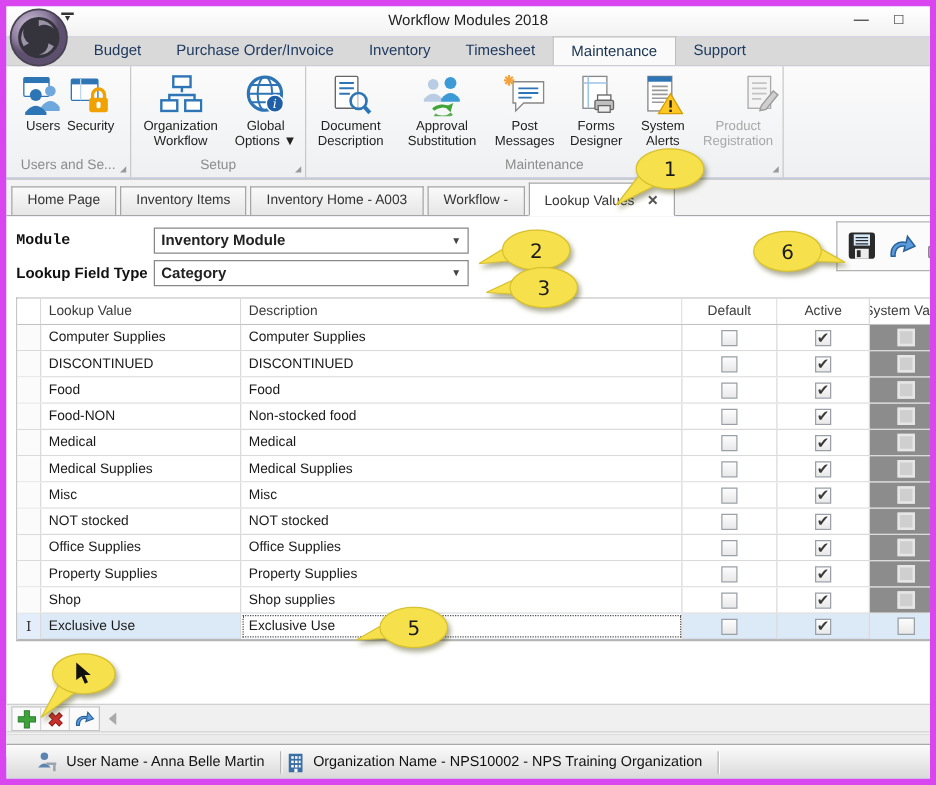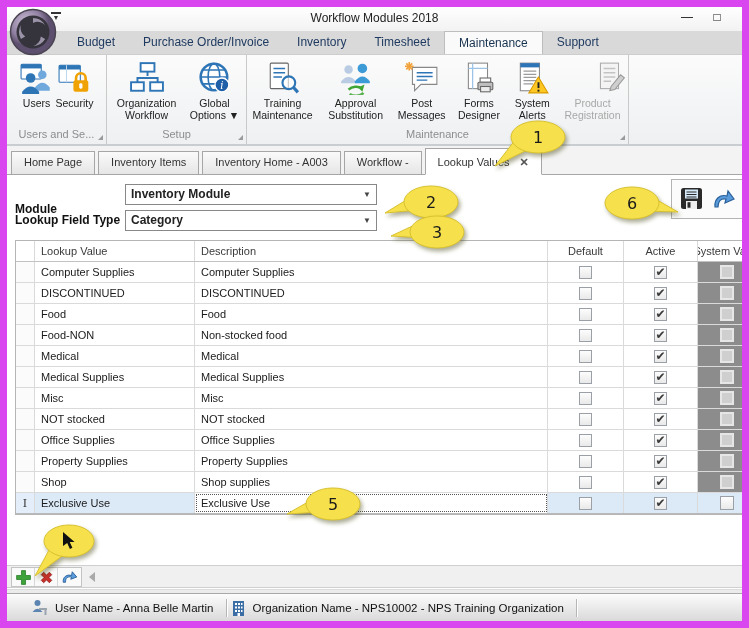--- a/index.html
+++ b/index.html
@@ -1,17 +1,17 @@
 <!DOCTYPE html>
 <html><head>
 <meta charset="utf-8">
 <style>
   html,body{margin:0;padding:0;background:#cfcfcf;}
   .app{position:relative;width:749px;height:628px;background:#c4b5fd;overflow:hidden;
-       font-family:"Liberation Sans",sans-serif;color:#1a1a1a;border:7px solid #d946ef;box-sizing:border-box;}
+       font-family:"Liberation Sans",sans-serif;color:#1a1a1a;border:5px solid #d946ef;box-sizing:border-box;}
   *,*:before,*:after{box-sizing:border-box;}
 
   
   .titlebar{position:absolute;top:0;left:0;right:0;height:24px;background:linear-gradient(#ffffff,#f2f2f2);}
   .title-text{position:absolute;top:4px;left:0;width:100%;text-align:center;font-size:12px;color:#222;}
   .qat-arrow{position:absolute;left:44px;top:5px;width:10px;font-size:7px;color:#333;border-top:2px solid #333;text-align:center;line-height:8px;}
   .win-btn{position:absolute;top:1px;width:26px;height:18px;text-align:center;font-size:12px;color:#111;line-height:18px;}
   .win-min{right:42px;} .win-max{right:12px;}
 
   .logo{position:absolute;left:2px;top:1px;width:48px;height:48px;z-index:60;}
@@ -38,21 +38,21 @@
   .doctabs{position:absolute;top:139px;left:0;right:0;height:29px;background:#f3f3f3;border-bottom:1px solid #a6a6a6;display:flex;align-items:flex-end;padding-left:4px;}
   .dtab{height:23px;margin-right:3px;padding:4px 12px 0 12px;font-size:11px;color:#333;background:linear-gradient(#fafafa,#e6e6e6);
         border:1px solid #a6a6a6;border-bottom:none;white-space:nowrap;cursor:default;}
   .dtab.active{height:27px;padding-top:7px;background:#ffffff;position:relative;z-index:2;margin-bottom:-1px;border-bottom:1px solid #fff;}
   .dtab .close{margin-left:10px;color:#555;font-weight:bold;font-size:11px;}
 
   
   .content{position:absolute;top:168px;left:0;right:0;height:432px;background:#fff;}
 
   .form-label{position:absolute;left:8px;font-size:12px;font-weight:bold;color:#111;}
-  .lbl-module{top:27px;} .lbl-lft{top:38px;}
+  .lbl-module{top:12px;font-family:Liberation Mono, monospace;} .lbl-lft{top:38px;}
   .dd{position:absolute;left:118px;width:252px;height:21px;border:1px solid #888;background:#fff;font-size:12px;line-height:19px;padding:0 16px 0 5px;color:#222;font-weight:bold;}
   .dd-module{top:9px;} .dd-lft{top:35px;}
   .dd .arr{position:absolute;right:5px;top:0;font-size:8px;color:#444;line-height:20px;}
 
   .tooltools{position:absolute;top:4px;left:664px;right:0;height:40px;border:1px solid #b3b3b3;border-right:none;
              background:#fbfbfb;display:flex;align-items:center;gap:8px;padding-left:8px;overflow:hidden;}
   .tool{width:24px;height:24px;flex:0 0 auto;}
 
   
   .grid{position:absolute;left:8px;top:65px;width:741px;border:1px solid #b5b5b5;border-right:none;font-size:11px;background:#fff;}
@@ -205,21 +205,21 @@
       <div class="rgroup-buttons">
         <div class="rbtn" style="width:72px">
           <span class="icon">
             <svg viewBox="0 0 32 32">
                 <rect x="4" y="2" width="17" height="24" rx="1" fill="#fff" stroke="#666"></rect>
                 <path d="M7 7 h11 M7 11 h11 M7 15 h8" stroke="#2E75B6" stroke-width="1.5"></path>
                 <circle cx="21.5" cy="20.5" r="6" fill="#fff" fill-opacity="0.6" stroke="#2E75B6" stroke-width="2"></circle>
                 <line x1="26" y1="25" x2="30" y2="29.5" stroke="#2E75B6" stroke-width="3"></line>
               </svg>
           </span>
-          <span>Training Maintenance</span>
+          <span>Document Description</span>
         </div>
         <div class="rbtn" style="width:76px">
           <span class="icon">
             <svg viewBox="0 0 32 32">
                 <circle cx="9" cy="8" r="4" fill="#B9CCE4"></circle>
                 <path d="M2 19 q7 -8 14 0 l0 2 l-14 0 z" fill="#B9CCE4"></path>
                 <circle cx="22" cy="7" r="4.5" fill="#3C9BD6"></circle>
                 <path d="M15 19 q7 -9 14 0 l0 2 l-14 0 z" fill="#3C9BD6"></path>
                 <path d="M9 27 a9 7 0 0 1 13 -1" stroke="#3FA535" stroke-width="2.4" fill="none"></path>
                 <polygon points="24,22 22,29 18,25" fill="#3FA535"></polygon>

